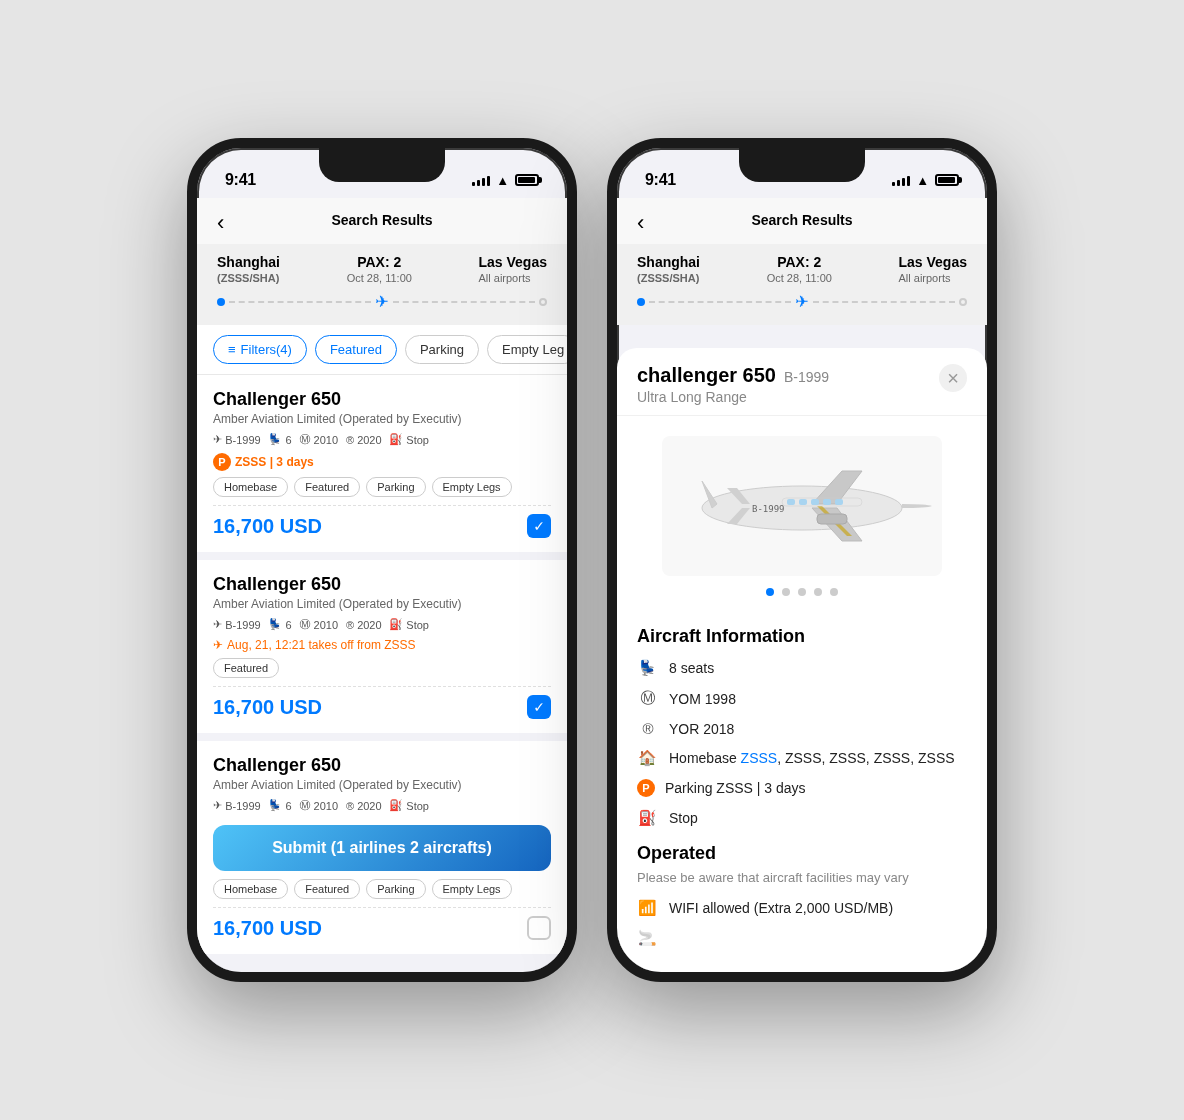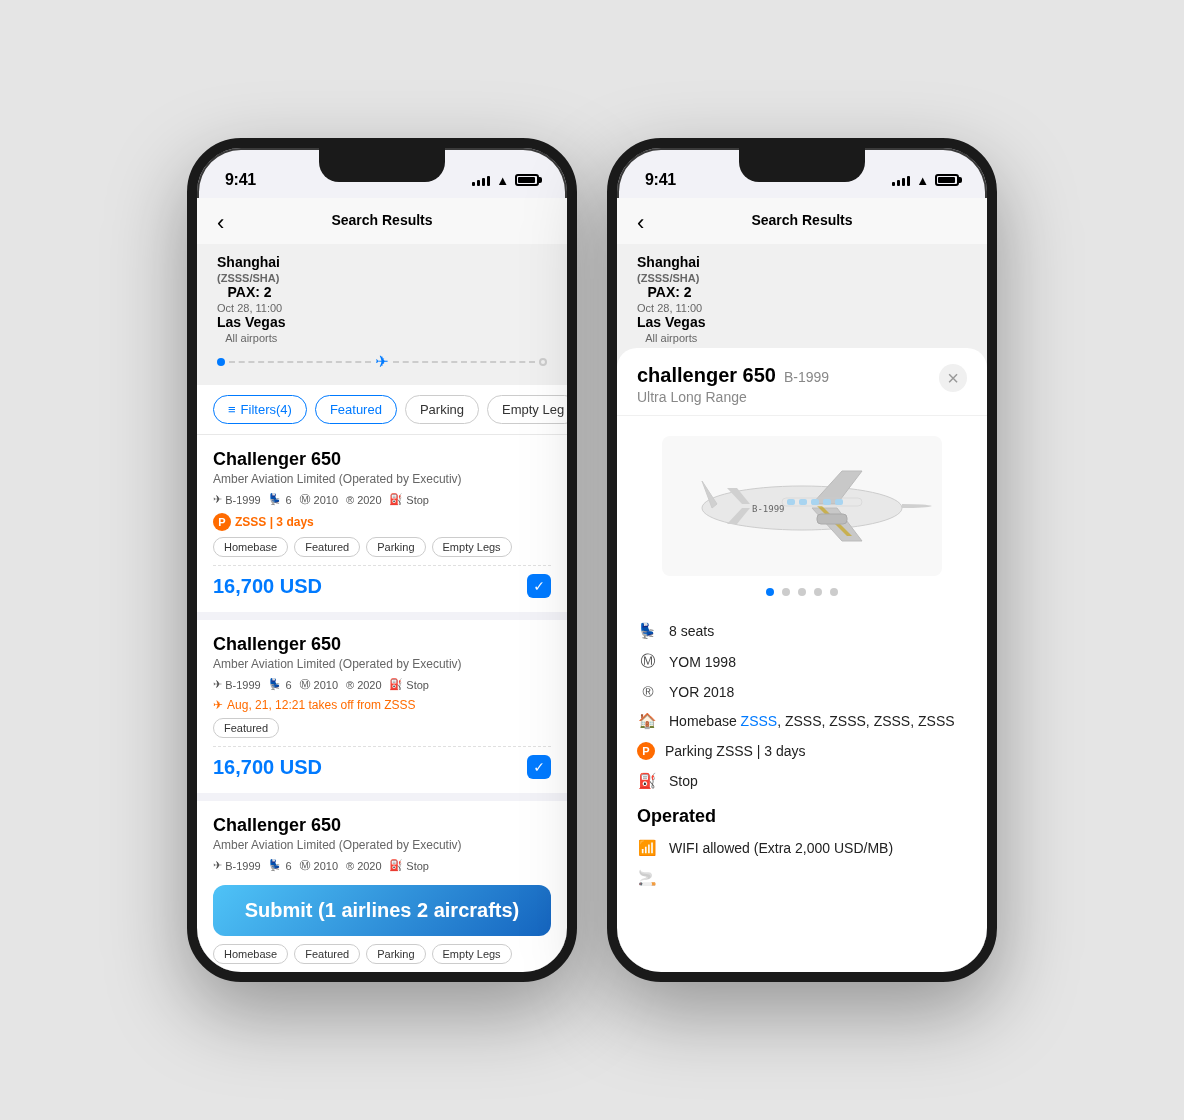--- a/index.html
+++ b/index.html
@@ -137,36 +137,35 @@
     
     .search-info {
       background: #f0f0f0;
       padding: 10px 20px 12px;
       position: relative;
     }
     .search-row {
       display: flex;
       justify-content: space-between;
       align-items: flex-start;
-      flex-direction: column;
     }
     .search-city {
       font-size: 14px;
       font-weight: 700;
     }
     .search-sub {
       font-size: 11px;
       color: #666;
       margin-top: 2px;
     }
     .search-pax {
       text-align: center;
     }
     .search-dest {
-      text-align: center;
+      text-align: left;
     }
     .flight-line {
       display: flex;
       align-items: center;
       margin: 8px 0 2px;
       position: relative;
     }
     .flight-dot {
       width: 8px;
       height: 8px;
@@ -340,21 +339,21 @@
       border-radius: 6px;
     }
 
     
     .submit-btn {
       background: linear-gradient(135deg, #4fc3f7, #1565c0);
       color: #fff;
       border: none;
       border-radius: 12px;
       padding: 14px 20px;
-      font-size: 20px;
+      font-size: 16px;
       font-weight: 600;
       width: 100%;
       cursor: pointer;
       text-align: center;
       margin: 6px 0 8px;
     }
 
     
     .detail-overlay {
       position: absolute;
@@ -746,20 +745,21 @@
         </div>
         <div class="dots-row">
           <div class="dot-ind active"></div>
           <div class="dot-ind"></div>
           <div class="dot-ind"></div>
           <div class="dot-ind"></div>
           <div class="dot-ind"></div>
         </div>
       </div>
 
+      <div class="section-title">Aircraft Information</div>
 
       <div class="info-row">
         <span class="info-icon">💺</span>
         <span>8 seats</span>
       </div>
       <div class="info-row">
         <span class="info-icon">Ⓜ</span>
         <span>YOM 1998</span>
       </div>
       <div class="info-row">
@@ -773,20 +773,21 @@
       <div class="info-row">
         <span class="info-icon" style="color:#ff6b00; font-weight:700; background:#ff6b00; color:#fff; border-radius:50%; width:18px; height:18px; display:inline-flex; align-items:center; justify-content:center; font-size:11px;">P</span>
         <span>Parking ZSSS | 3 days</span>
       </div>
       <div class="info-row">
         <span class="info-icon">⛽</span>
         <span>Stop</span>
       </div>
 
       <div class="section-title">Operated</div>
+      <div class="services-subtitle">Please be aware that aircraft facilities may vary</div>
 
       <div class="info-row">
         <span class="info-icon">📶</span>
         <span>WIFI allowed (Extra 2,000 USD/MB)</span>
       </div>
       <div class="info-row">
         <span class="info-icon">🚬</span>
       </div>
       <div class="info-row">
         

